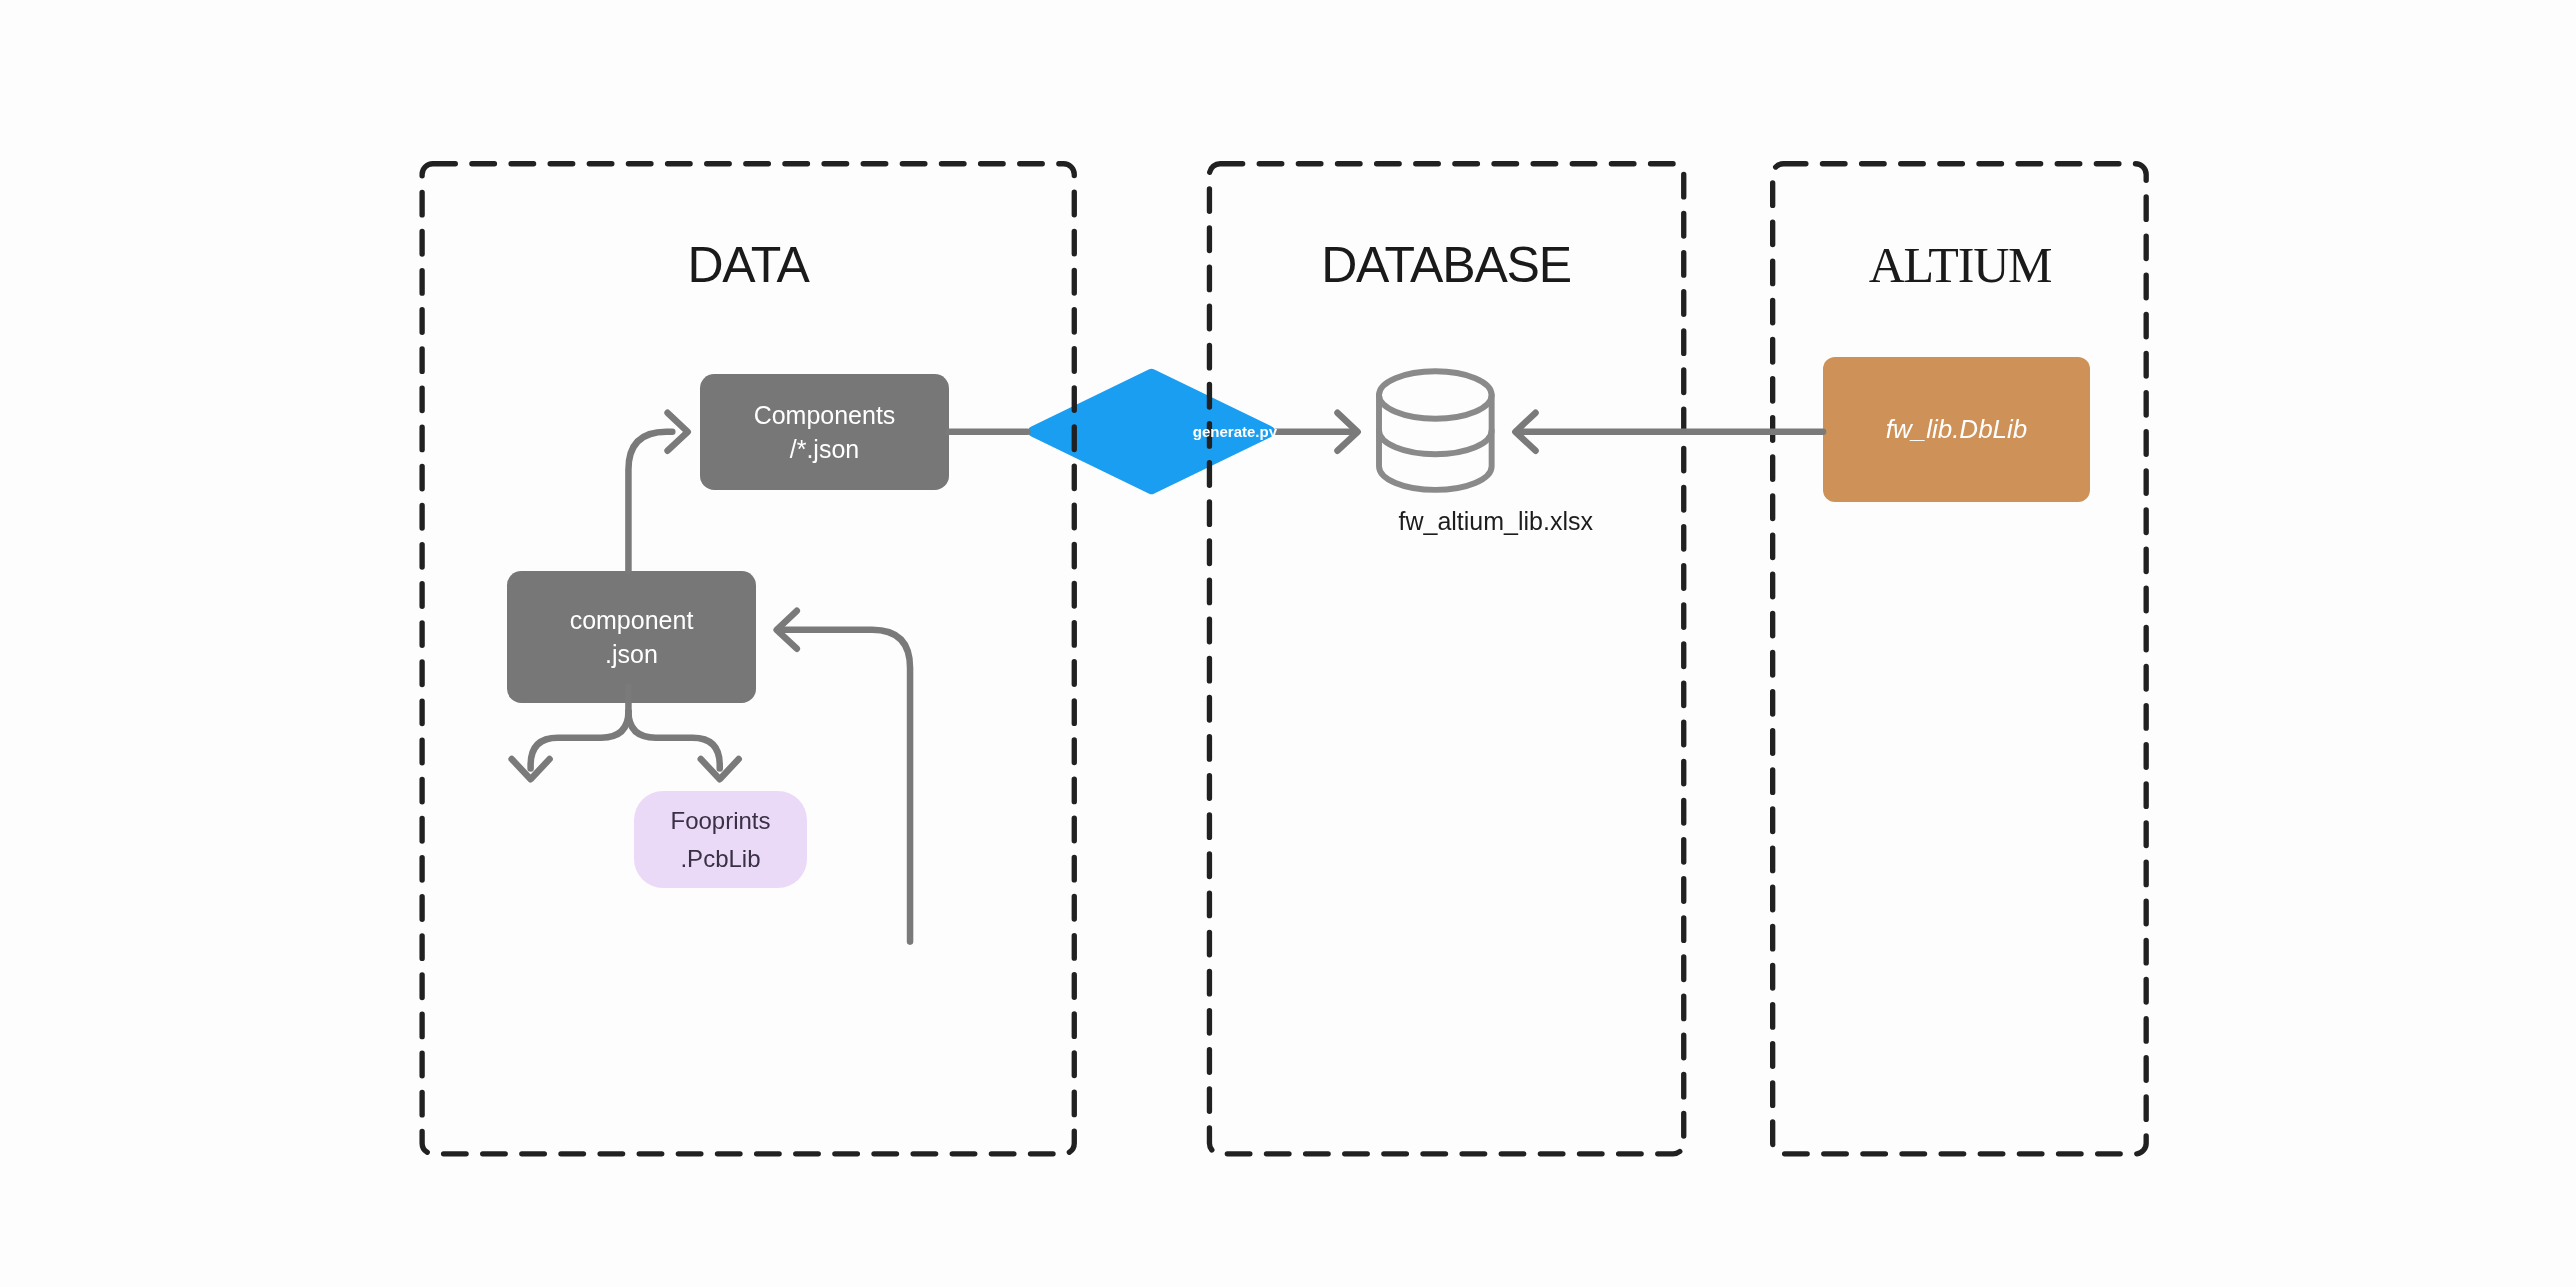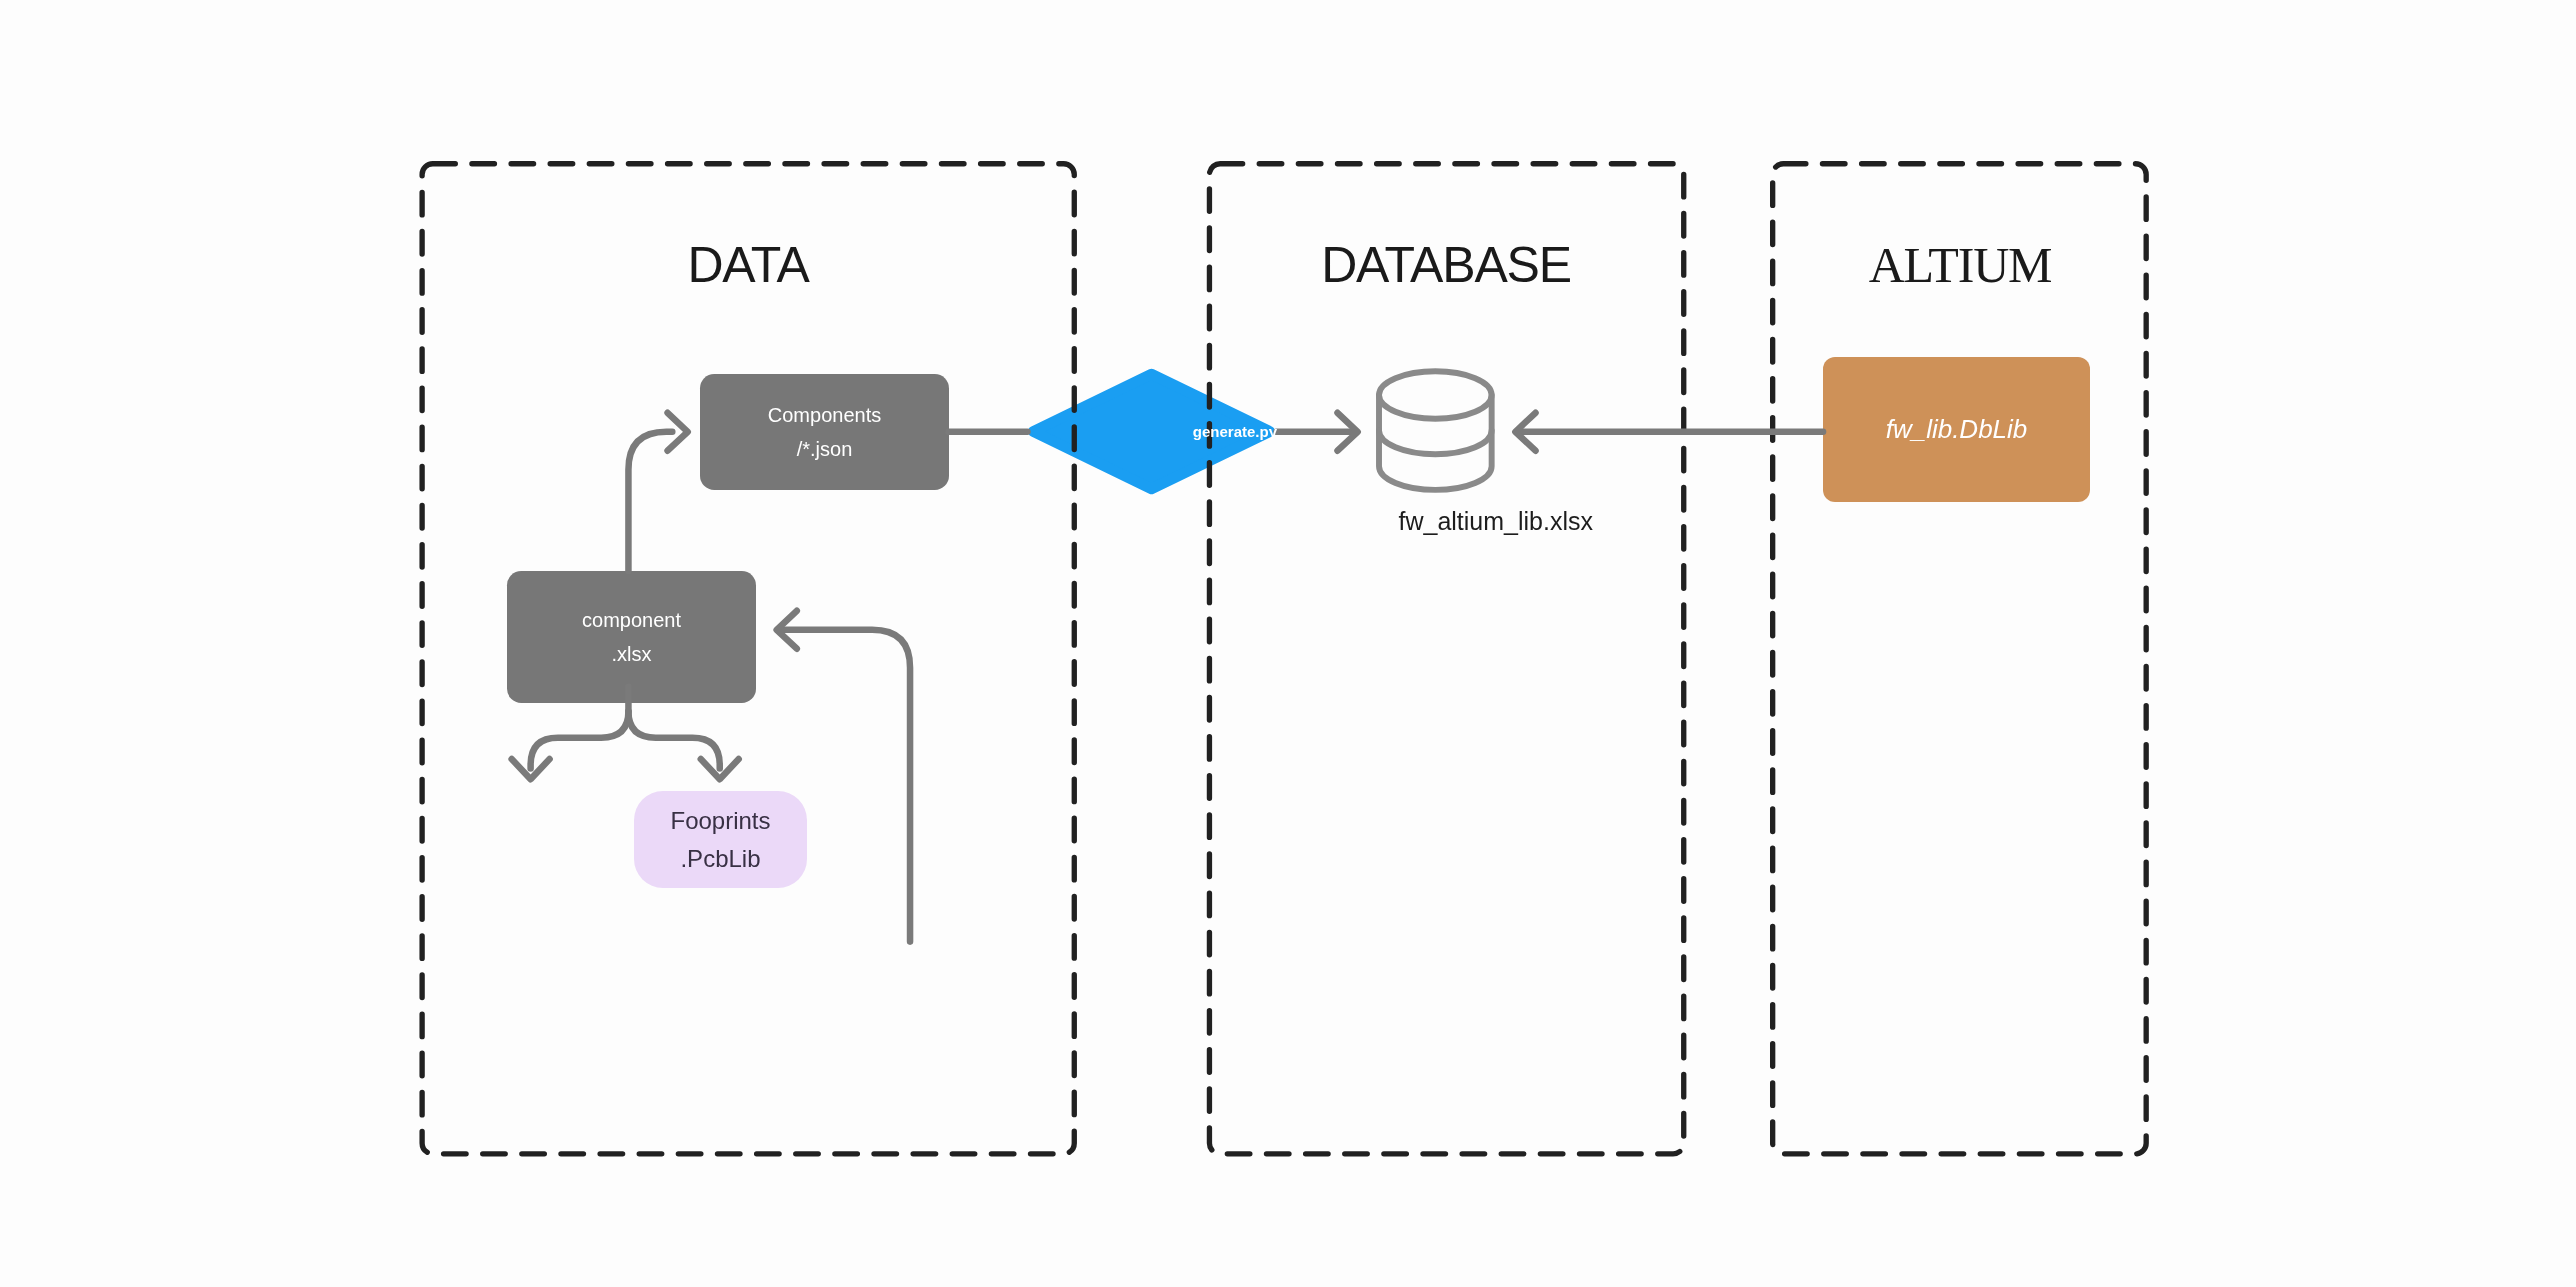--- a/index.html
+++ b/index.html
@@ -53,21 +53,21 @@
     position:relative;
     z-index:3;
     display:flex;
     flex-direction:column;
     align-items:center;
     justify-content:center;
   }
   .gray-box{
     background:var(--file-box-gray);
     color:var(--file-box-text);
-    font-size:20px;
+    font-size:25px;
     line-height:34px;
   }
   .lavender-box{
     background:var(--lib-box-lavender);
     color:var(--lib-box-text);
     font-size:24px;
     font-weight:500;
     line-height:38px;
     border-radius:9.5px;
   }
@@ -154,21 +154,21 @@
   <div class="node gray-box" style="left:700px; top:374px; width:249px; height:116px;">
     <div class="label">
       <span>Components</span>
       <span>/*.json</span>
     </div>
   </div>
 
   <div class="node gray-box" style="left:507px; top:571px; width:249px; height:132px;">
     <div class="label">
       <span>component</span>
-      <span>.xlsx</span>
+      <span>.json</span>
     </div>
   </div>
 
 
   <div class="node lavender-box" style="left:634px; top:791px; width:173px; height:97px;border-radius:29px;">
     <div class="label">
       <span>Fooprints</span>
       <span>.PcbLib</span>
     </div>
   </div>

